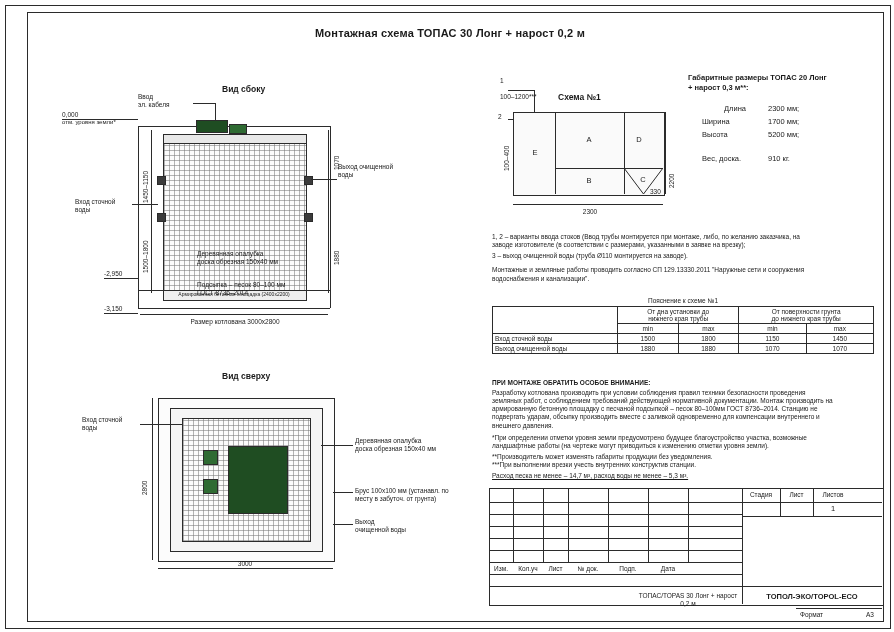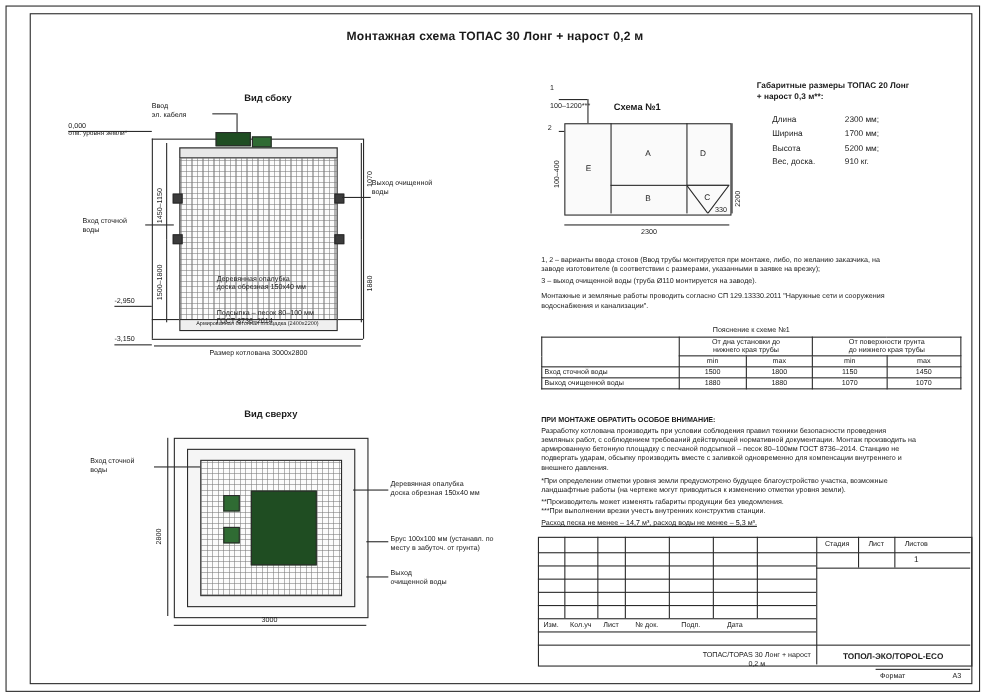--- a/index.html
+++ b/index.html
@@ -182,29 +182,29 @@
   <div class="line hl" style="left:513px;top:204px;width:150px;"></div>
   <div class="abs t7 vert" style="left:668px;top:160px;height:28px;">2200</div>
   <div class="line vl" style="left:665px;top:112px;height:82px;"></div>
   <div class="abs t7" style="left:650px;top:188px;">330</div>
 
   <div class="abs t8 b" style="left:688px;top:73px;width:185px;">
     <div>Габаритные размеры ТОПАС 20 Лонг</div>
     <div>+ нарост 0,3 м**:</div>
   </div>
   <div class="abs" style="left:702px;top:104px;width:180px;">
-    <div class="t8" style="display:flex;margin-bottom:3px;">
+    <div class="t8" style="display:flex;margin-bottom:3px;text-align:center;">
         <span style="width:66px;">Длина</span>
         <span>2300 мм;</span>
       </div>
     <div class="t8" style="display:flex;margin-bottom:3px;">
         <span style="width:66px;">Ширина</span>
         <span>1700 мм;</span>
       </div>
-    <div class="t8" style="display:flex;margin-bottom:3px;">
+    <div class="t8" style="display:flex;margin-bottom:15px;">
         <span style="width:66px;">Высота</span>
         <span>5200 мм;</span>
       </div>
     <div class="t8" style="display:flex;margin-bottom:3px;">
         <span style="width:66px;">Вес, доска.</span>
         <span>910 кг.</span>
       </div>
   </div>
 
 

